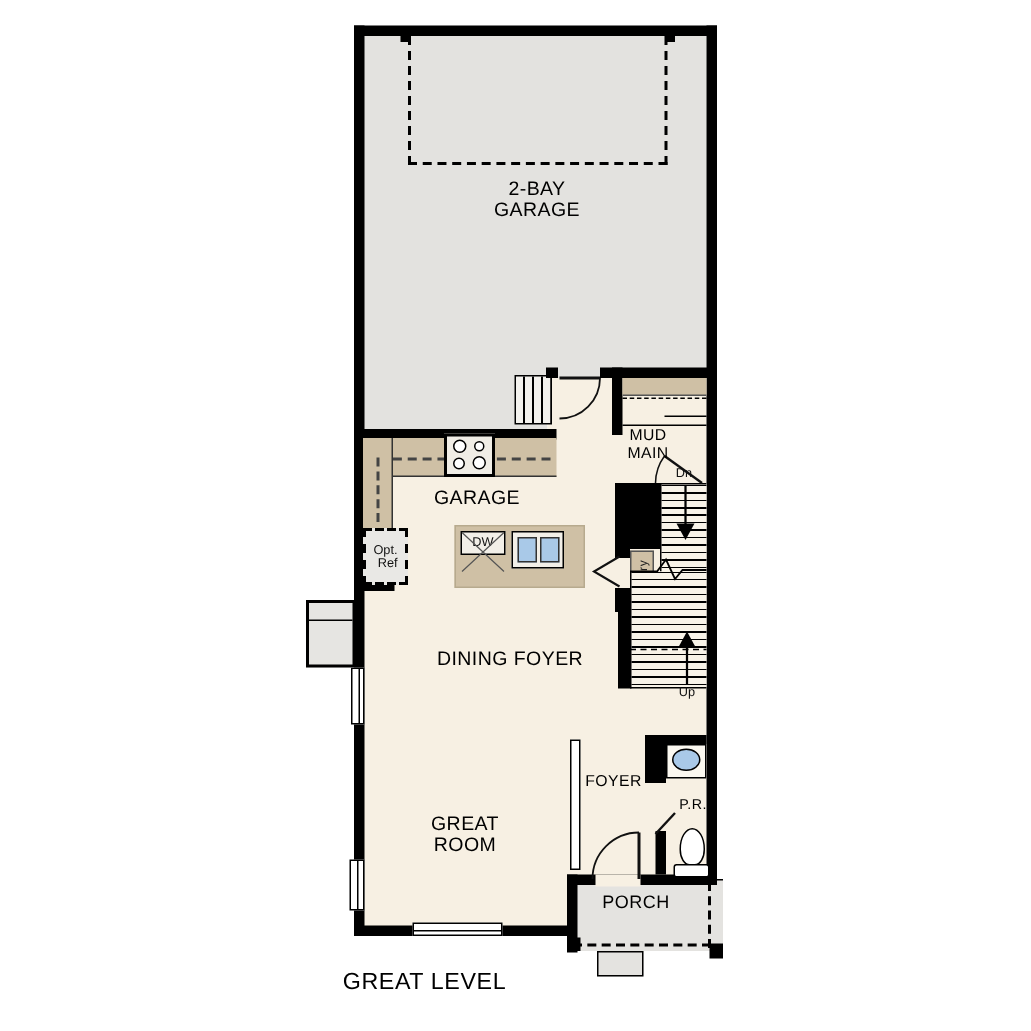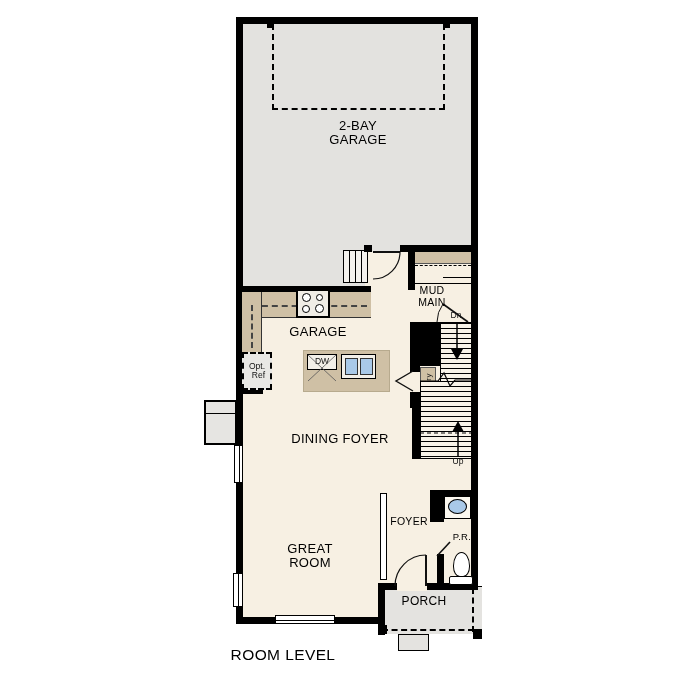--- a/index.html
+++ b/index.html
@@ -166,15 +166,15 @@
   <div class="lbl" style="left:432px;top:285px;font-size:10.5px;">MUD
 MAIN</div>
   <div class="lbl" style="left:340px;top:432px;font-size:13px;">DINING FOYER</div>
   <div class="lbl" style="left:310px;top:542px;font-size:13px;">GREAT
 ROOM</div>
   <div class="lbl" style="left:409px;top:516px;font-size:10.5px;">FOYER</div>
   <div class="lbl" style="left:462px;top:532px;font-size:9.5px;">P.R.</div>
   <div class="lbl" style="left:424px;top:595px;font-size:12px;">PORCH</div>
   <div class="lbl-sm" style="left:456px;top:311px;font-size:8.5px;">Dn</div>
   <div class="lbl-sm" style="left:458px;top:457px;font-size:8.5px;">Up</div>
-  <div class="lbl" style="left:283px;top:646px;font-size:15.5px;letter-spacing:.4px;">ROOM LEVEL</div>
+  <div class="lbl" style="left:283px;top:646px;font-size:15.5px;letter-spacing:.4px;">GREAT LEVEL</div>
 
 </div>
 
 </body></html>

